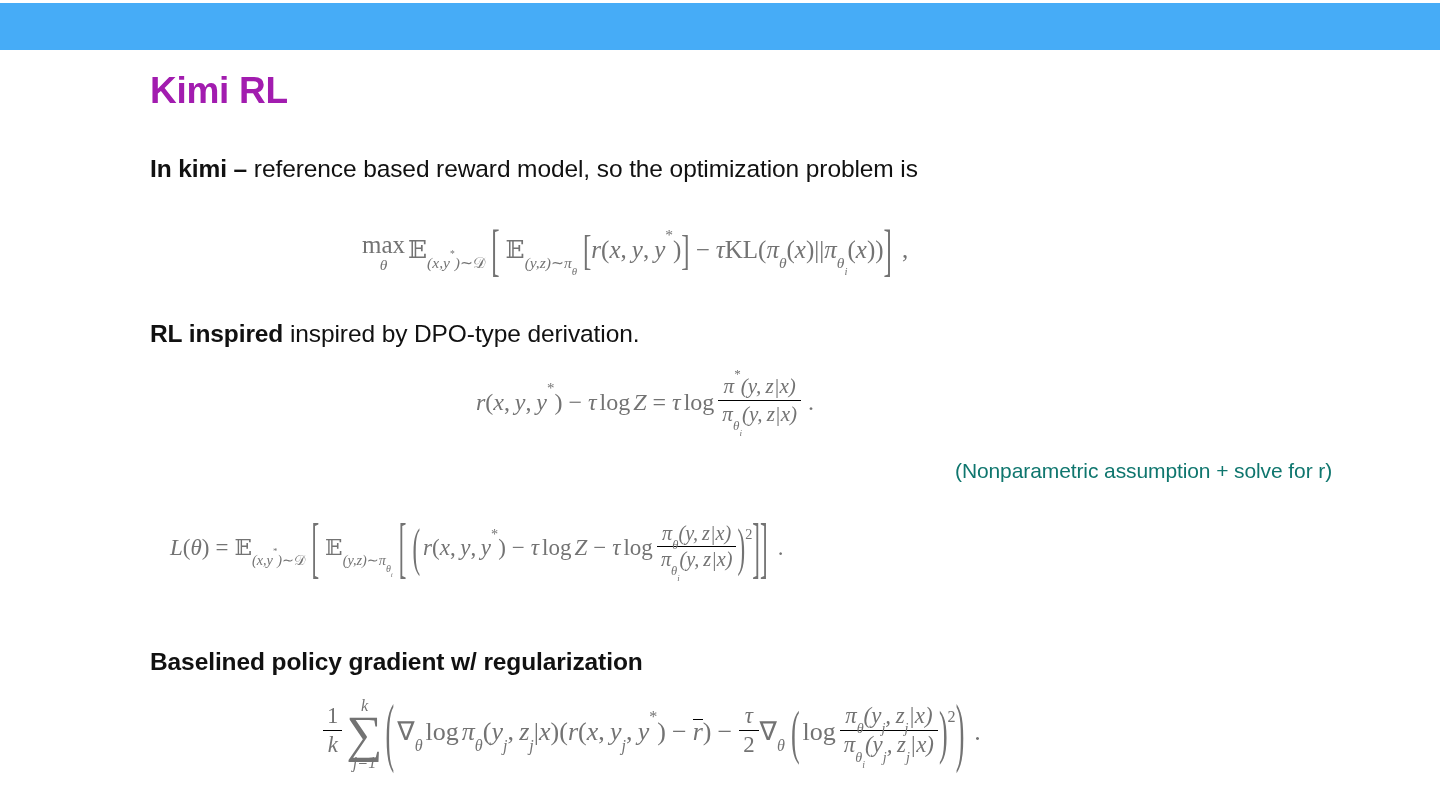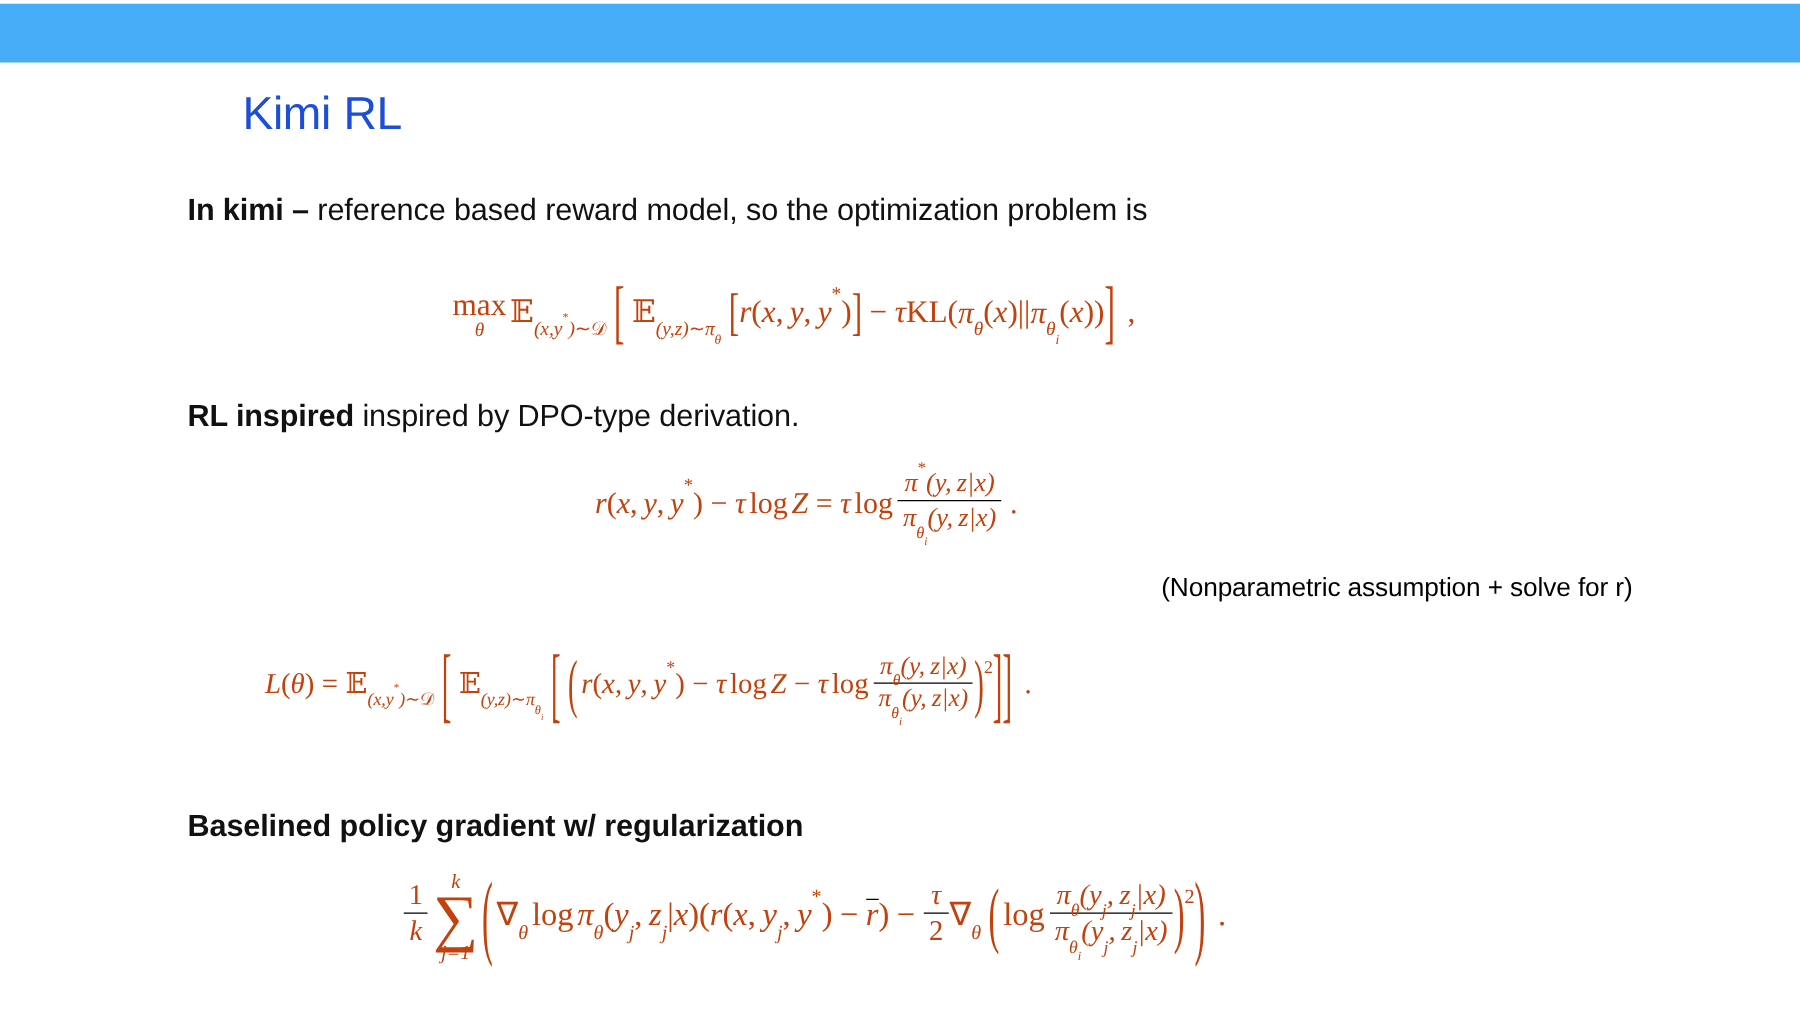--- a/index.html
+++ b/index.html
@@ -33,25 +33,24 @@
     height: 47px;
     background: #46ACF7;
   }
 
   
   .slide-title {
     position: absolute;
     left: 150px;
     top: 70px;
     font-size: 37px;
-    font-weight: normal;
-    color: #1d4ed8;
+    font-weight: bold;
+    color: #a21caf;
     letter-spacing: -0.3px;
     white-space: nowrap;
-    margin-left: 44px;
   }
 
   
   .body-line {
     position: absolute;
     left: 150px;
     font-size: 24.5px;
     color: #111111;
     white-space: nowrap;
     letter-spacing: -0.1px;
@@ -62,32 +61,33 @@
   }
 
   .line-kimi   { top: 155px; }
   .line-rl     { top: 320px; }
   .line-bpg    { top: 648px; font-weight: bold; }
 
   
   .annot {
     position: absolute;
     font-size: 21px;
-    color: #000000;
+    color: #0f766e;
     white-space: nowrap;
     letter-spacing: -0.1px;
+    margin-left: 26px;
   }
   .annot-nonparam { left: 929px; top: 459px; }
   .annot-surrogate { left: 1024px; top: 615px; }
 
   
   .math {
     position: absolute;
     font-family: "Liberation Serif", serif;
-    color: #c2410c;
+    color: #737373;
     white-space: nowrap;
   }
   .mi { font-style: italic; }
   .mup { font-style: normal; }
   .mnum { font-style: normal; }
 
   
   sub, sup {
     font-size: 62%;
     line-height: 0;
@@ -150,21 +150,21 @@
     border-top: 1.2px solid #000;
     padding-top: 0px;
     line-height: 0.95;
   }
 
   .blackboard { font-family: "DejaVu Serif", serif; font-style: normal; }
 
   
   .eq1 { left: 362px; top: 232px; font-size: 25px; }
   .eq2 { left: 476px; top: 374px; font-size: 24px; }
-  .eq3 { left: 170px; top: 522px; font-size: 23px; margin-left: 42px; }
+  .eq3 { left: 170px; top: 522px; font-size: 23px; }
   .eq4 { left: 322px; top: 698px; font-size: 26px; }
 
   .thinsp { display: inline-block; width: 3px; }
   .medsp  { display: inline-block; width: 6px; }
   .widesp { display: inline-block; width: 10px; }
 </style>
 </head>
 <body>
 
 <div class="slide">

